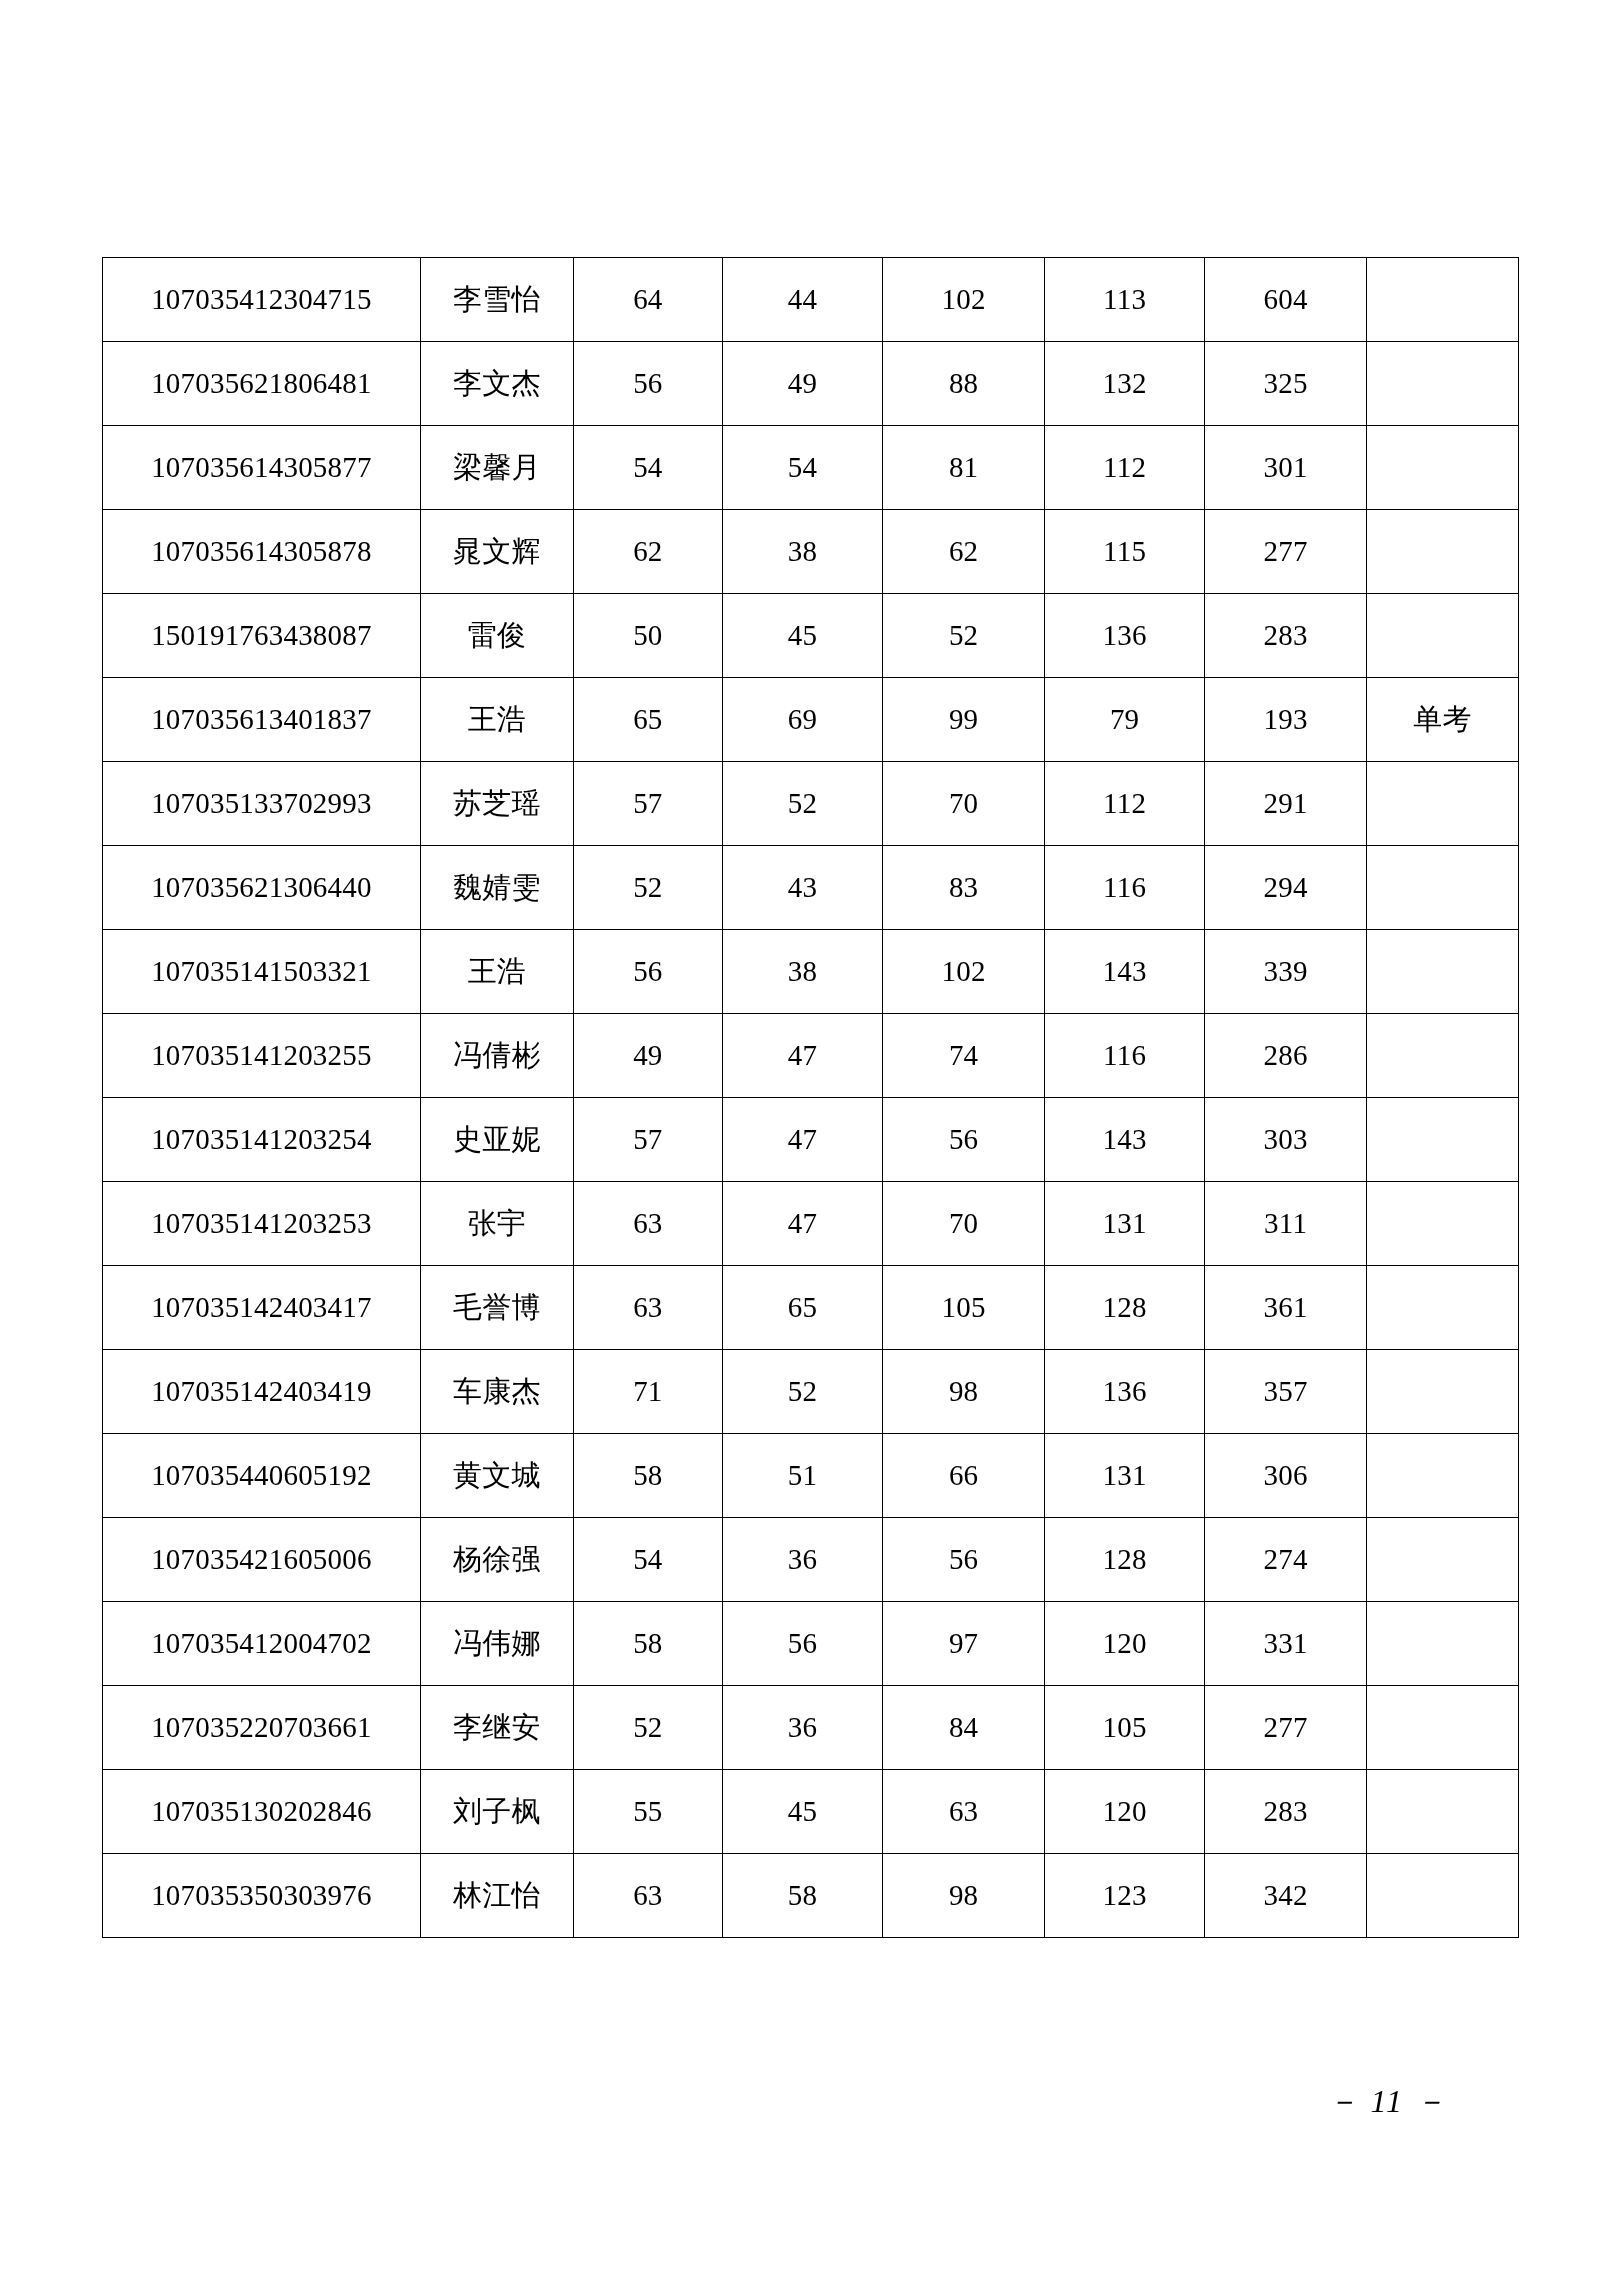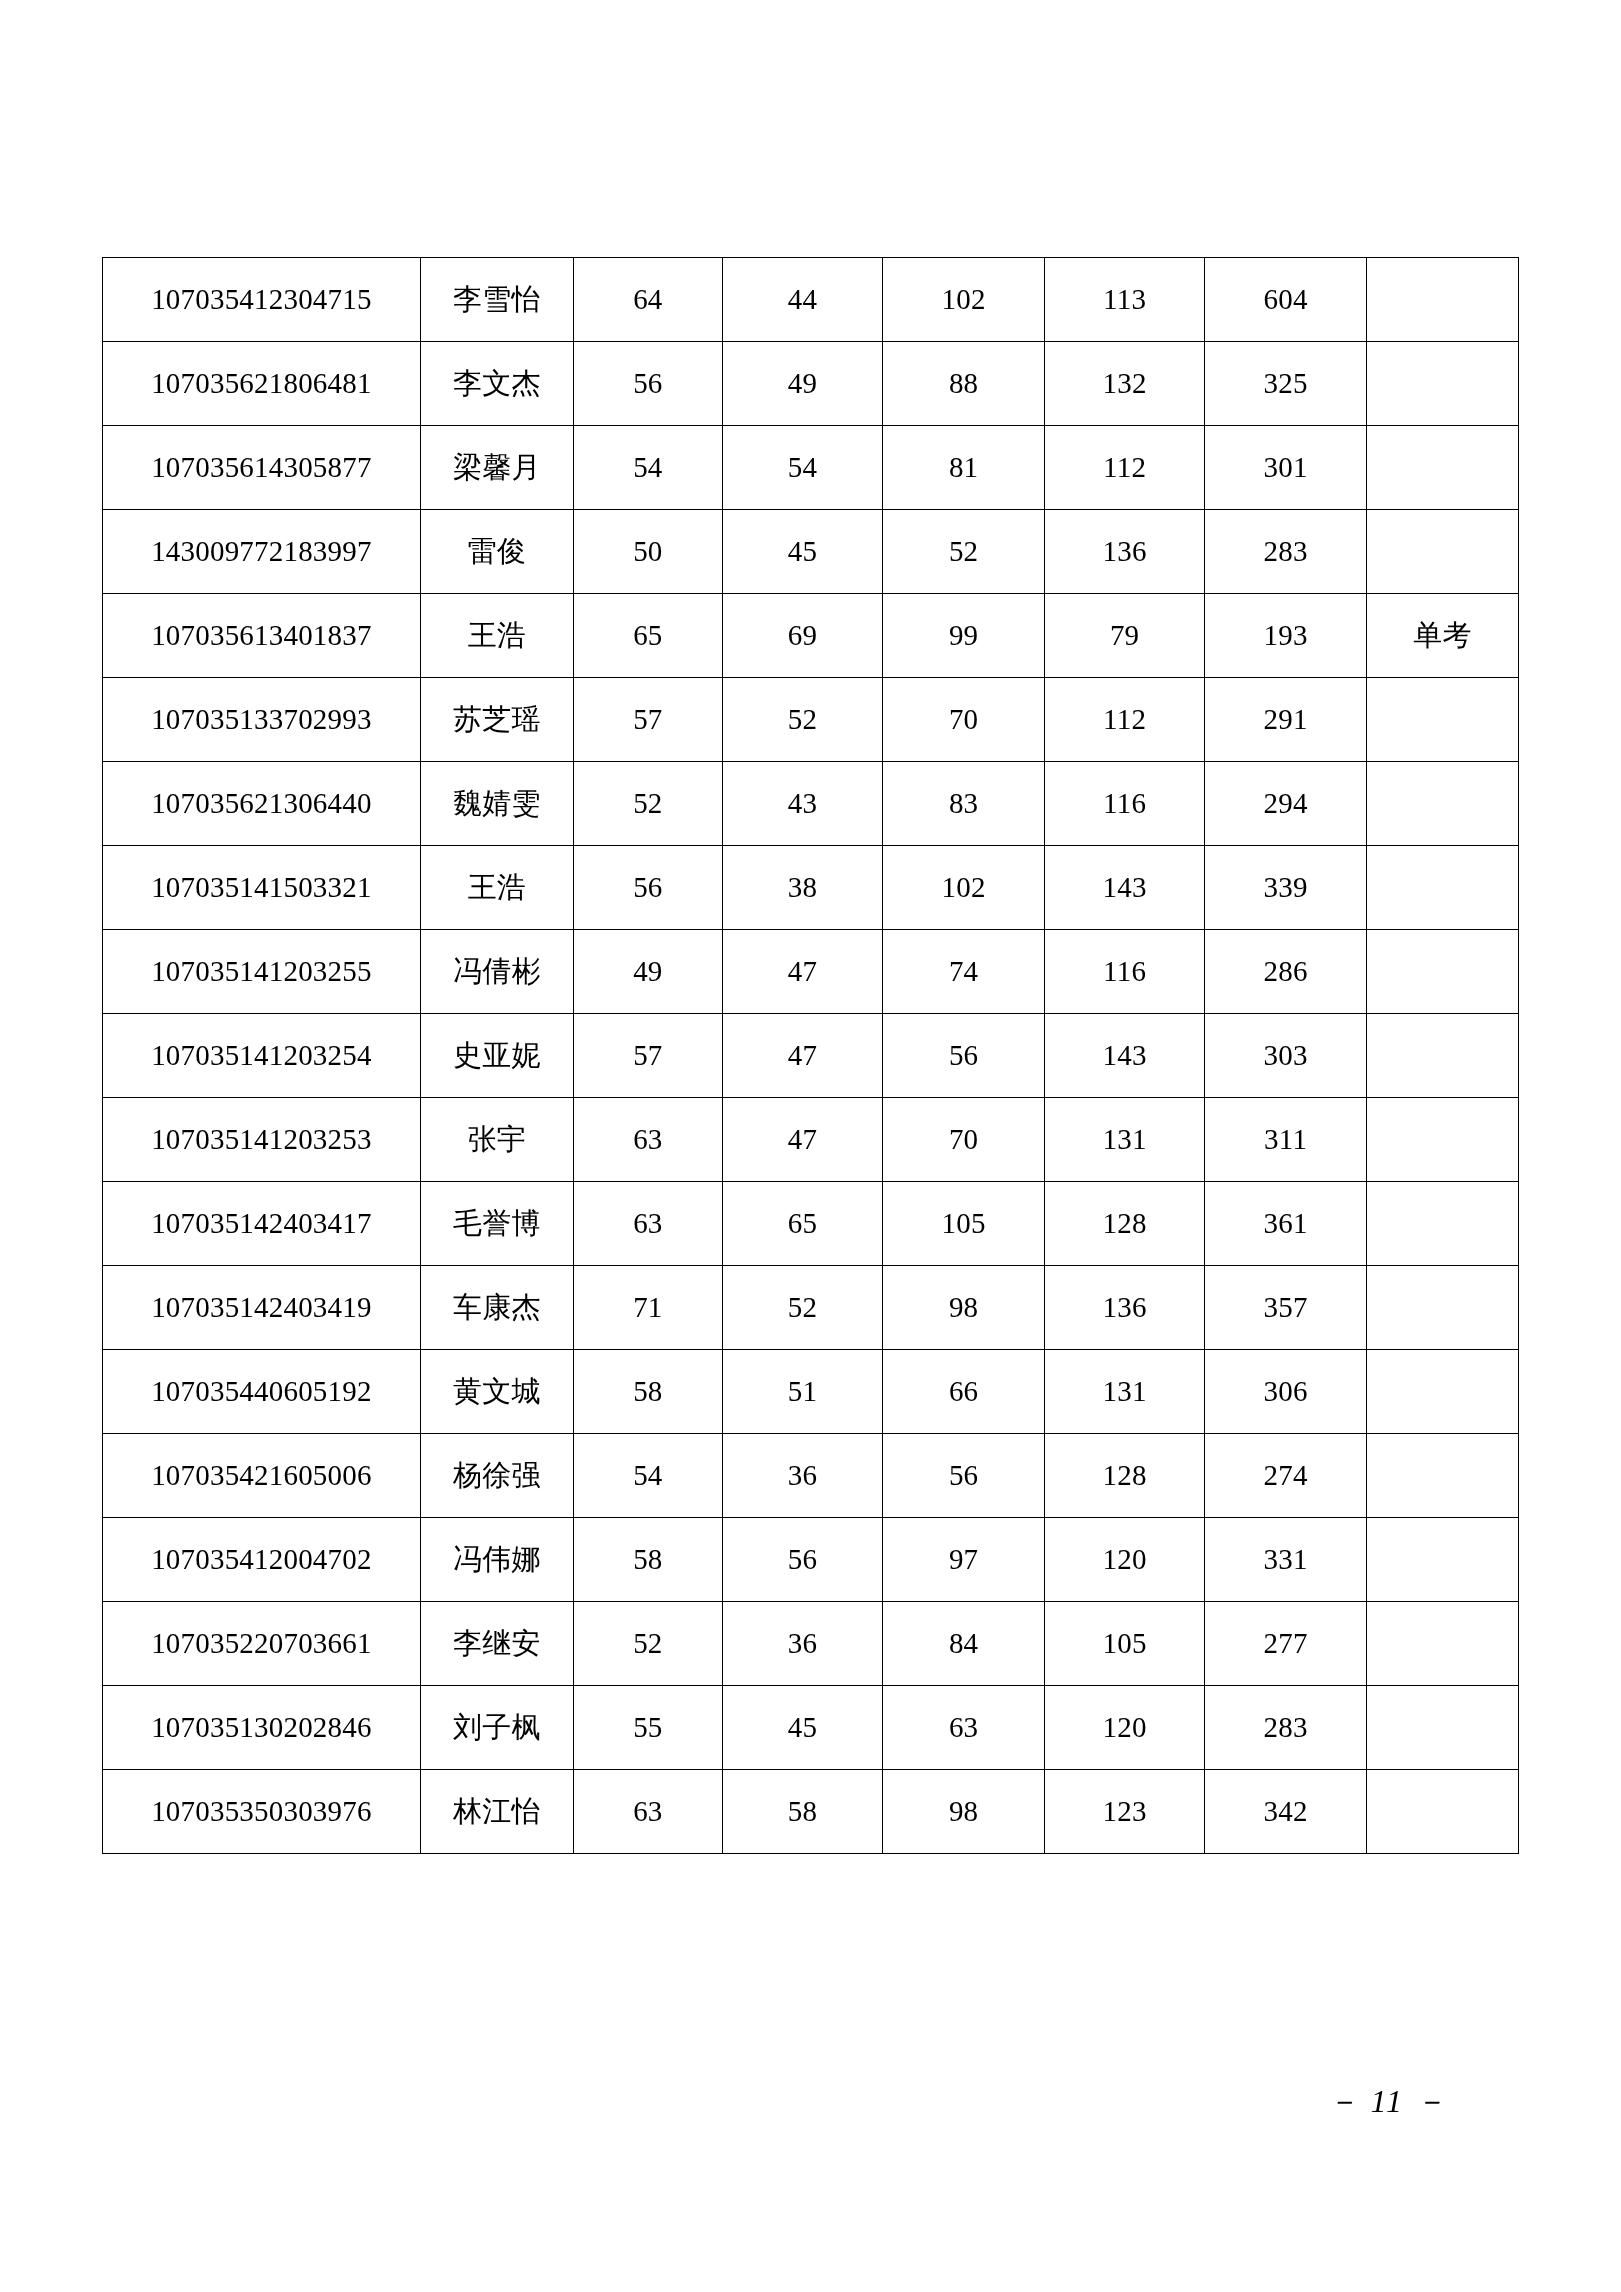--- a/index.html
+++ b/index.html
@@ -115,21 +115,31 @@
             <td class="cell-id">107035614305877</td>
             <td class="cell-name">梁馨月</td>
             <td class="cell-score">54</td>
             <td class="cell-score">54</td>
             <td class="cell-score">81</td>
             <td class="cell-score">112</td>
             <td class="cell-score">301</td>
             <td class="cell-note"></td>
           </tr>
           <tr>
-            <td class="cell-id">143009772183997</td>
+            <td class="cell-id">107035614305878</td>
+            <td class="cell-name">晁文辉</td>
+            <td class="cell-score">62</td>
+            <td class="cell-score">38</td>
+            <td class="cell-score">62</td>
+            <td class="cell-score">115</td>
+            <td class="cell-score">277</td>
+            <td class="cell-note"></td>
+          </tr>
+          <tr>
+            <td class="cell-id">150191763438087</td>
             <td class="cell-name">雷俊</td>
             <td class="cell-score">50</td>
             <td class="cell-score">45</td>
             <td class="cell-score">52</td>
             <td class="cell-score">136</td>
             <td class="cell-score">283</td>
             <td class="cell-note"></td>
           </tr>
           <tr>
             <td class="cell-id">107035613401837</td>

